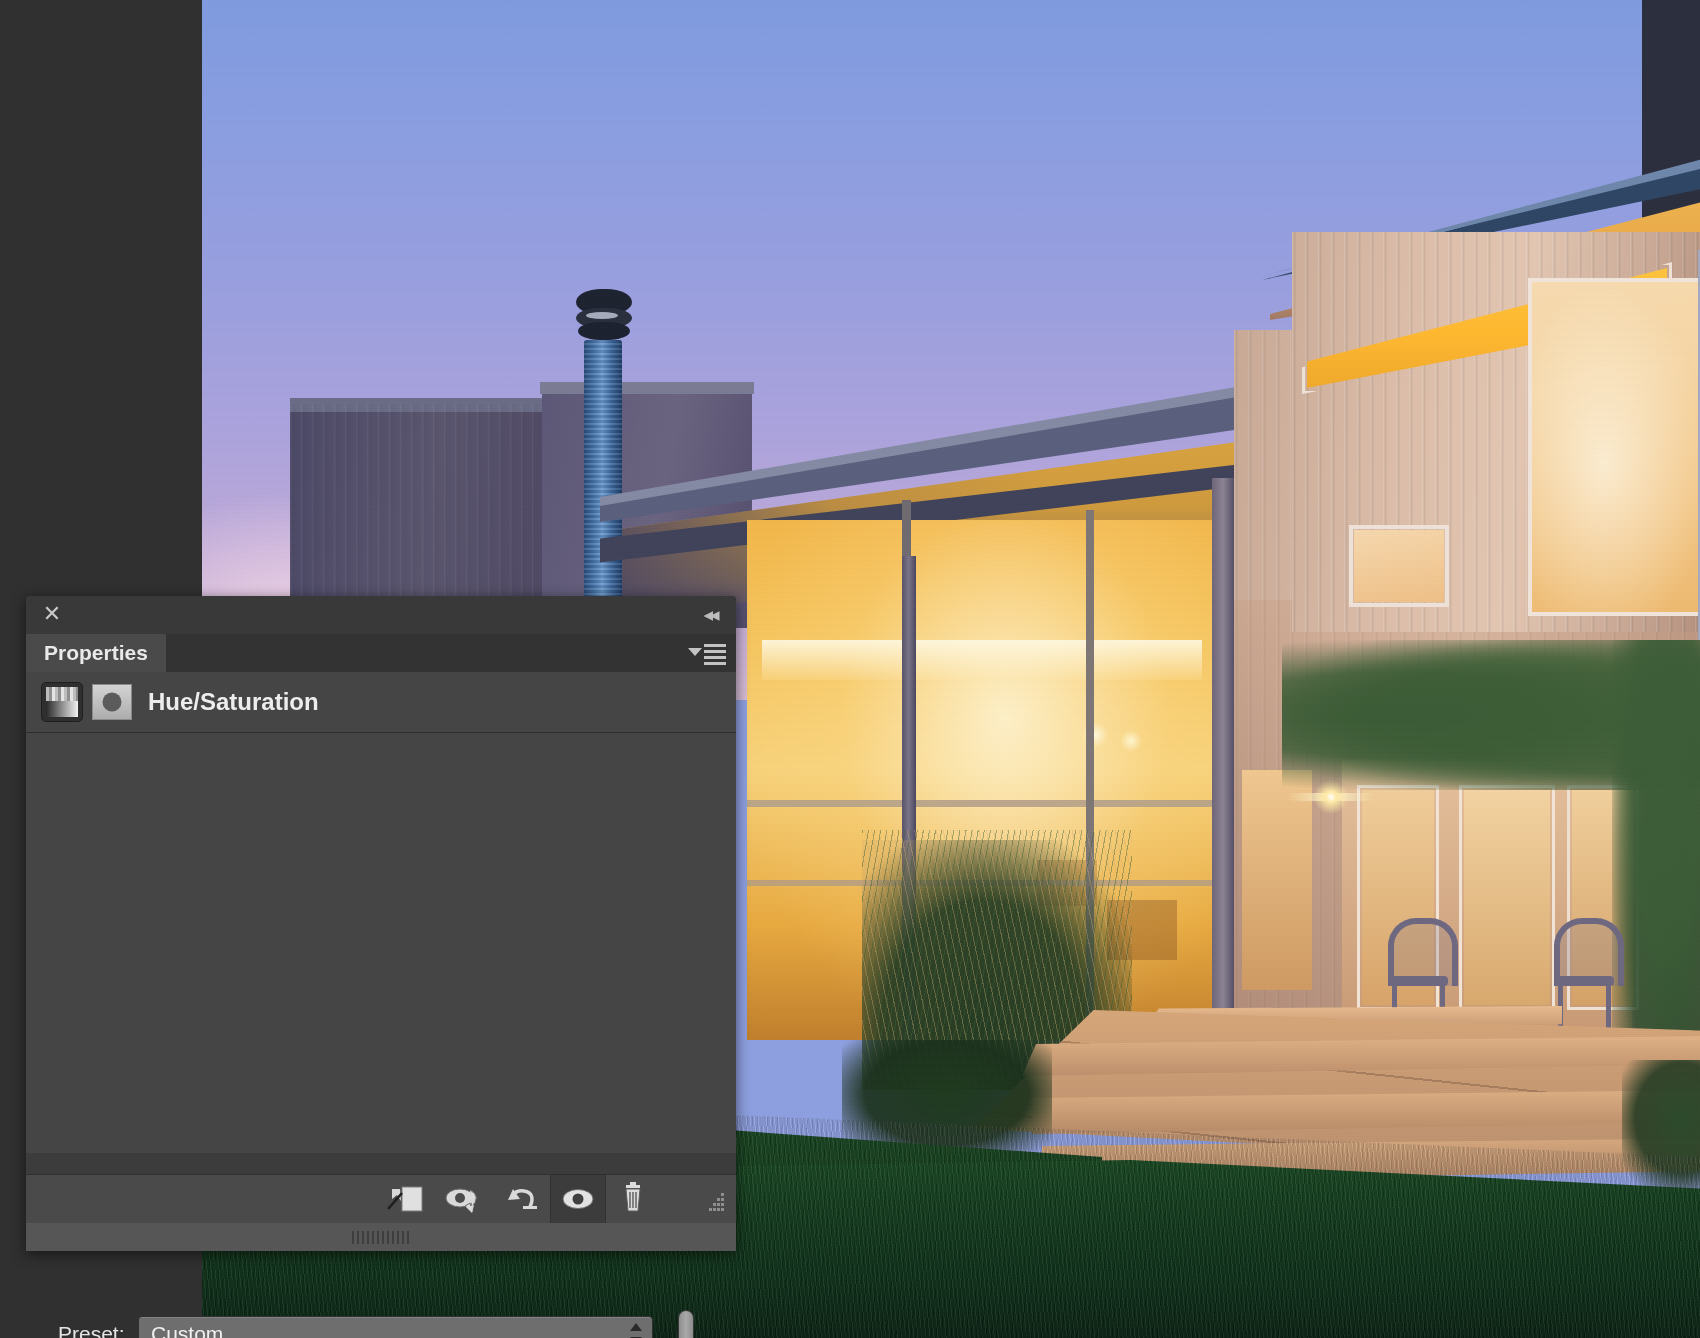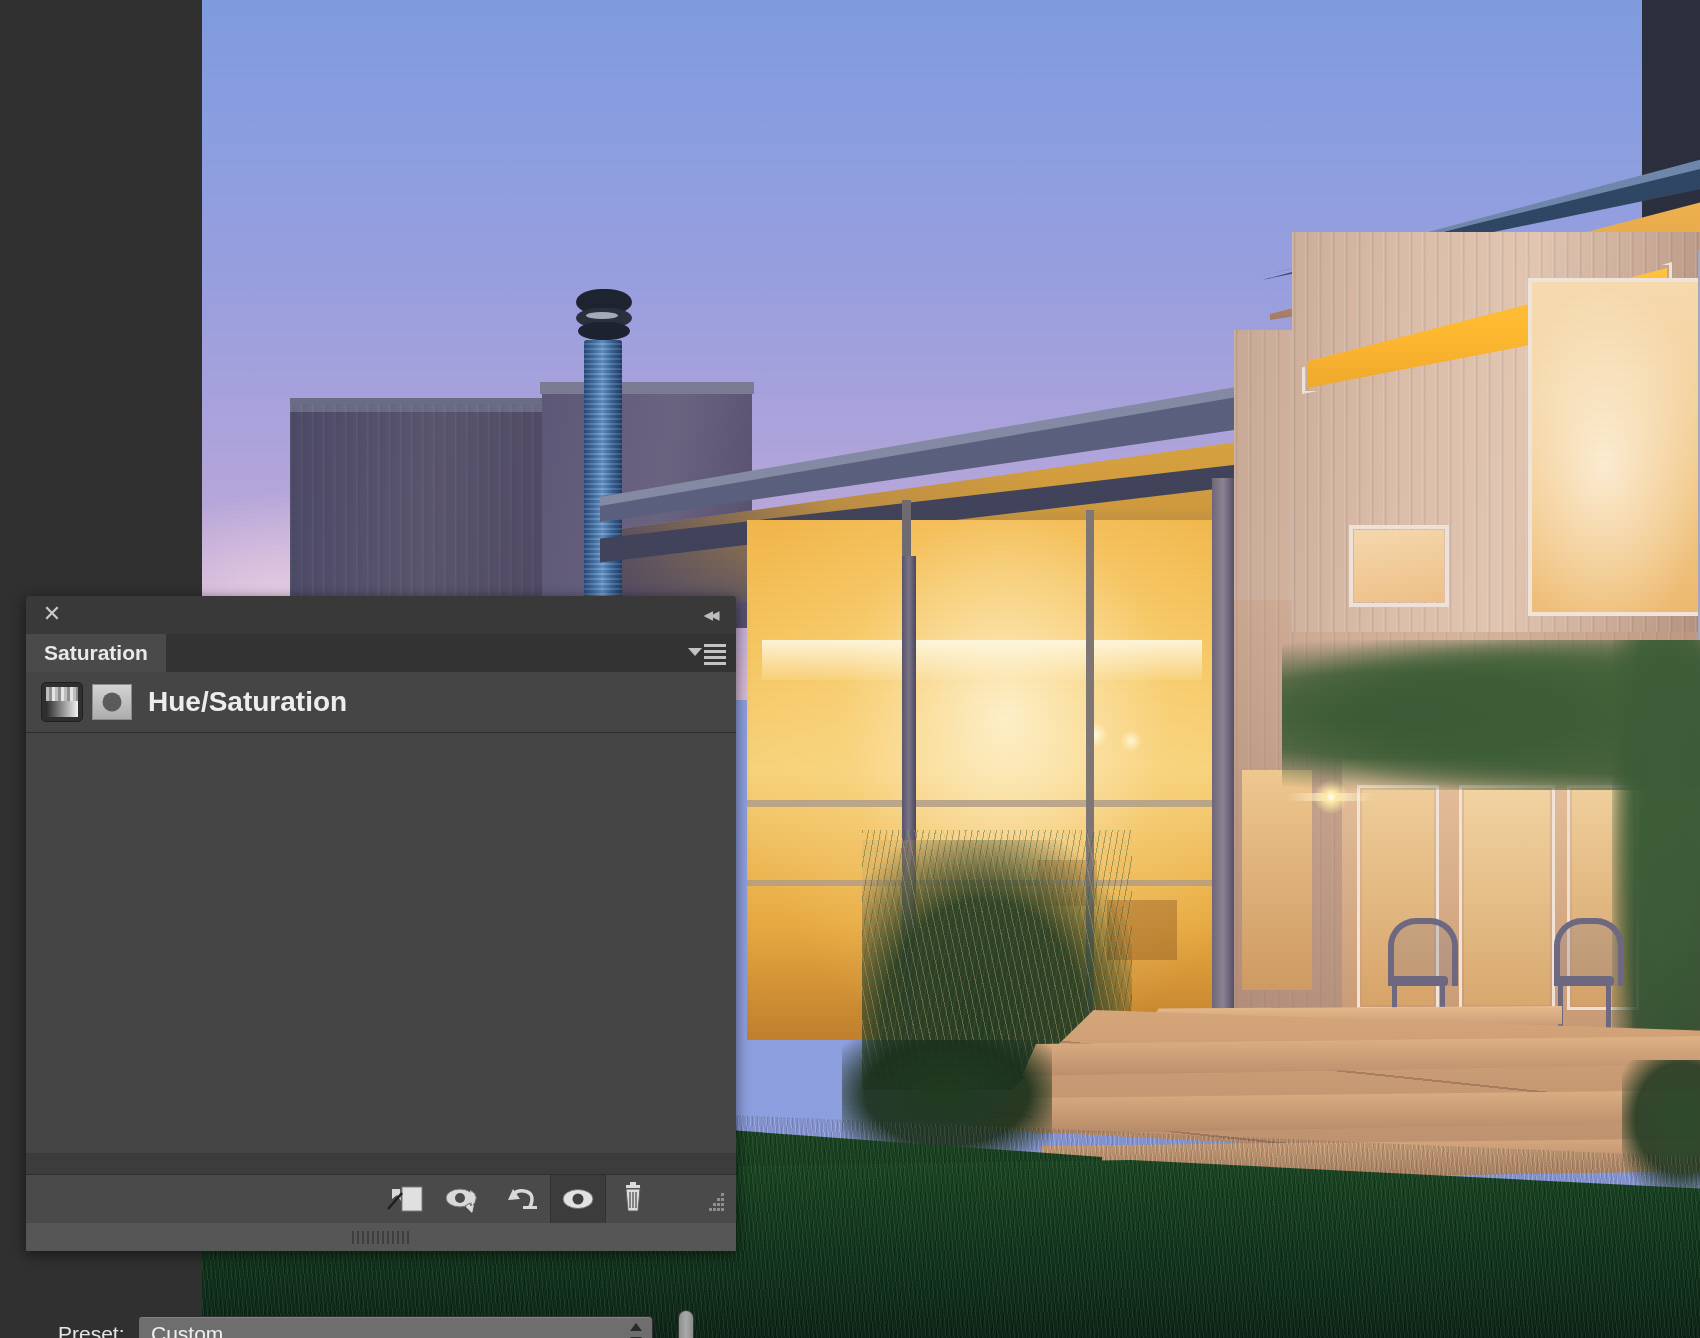--- a/index.html
+++ b/index.html
@@ -375,21 +375,21 @@
     position:absolute;left:66px;top:12px;width:40px;height:36px;
     background:linear-gradient(180deg,#d3d3d3,#adadad);
     border:1px solid #8b8b8b;box-sizing:border-box;
   }
   #mask-thumb .dot{
     position:absolute;left:50%;top:50%;transform:translate(-50%,-50%);
     width:19px;height:19px;border-radius:50%;background:#5b5b5b;
   }
   #adj-title{
     position:absolute;left:122px;top:0;line-height:60px;
-    font-size:28px;font-weight:bold;color:#ededed;
+    font-size:24px;font-weight:bold;color:#ededed;
   }
 
   #panel-body{
     position:relative;height:420px;background:#454545;overflow:hidden;
   }
 
   .row-label{
     position:absolute;color:#e4e4e4;font-size:21px;
   }
   .combo{
@@ -553,21 +553,21 @@
 </div>
 
 <div id="properties-panel">
 
   <div id="panel-titlebar">
     <div id="panel-close">✕</div>
     <div id="panel-collapse">◂◂</div>
   </div>
 
   <div id="panel-tabbar">
-    <div id="tab-properties">Saturation</div>
+    <div id="tab-properties">Properties</div>
     <div id="panel-menu">
       <div class="mtri"></div>
       <div class="mline" style="top:2px;"></div>
       <div class="mline" style="top:8px;"></div>
       <div class="mline" style="top:14px;"></div>
       <div class="mline" style="top:20px;"></div>
     </div>
   </div>
 
   <div id="panel-adjhdr">

